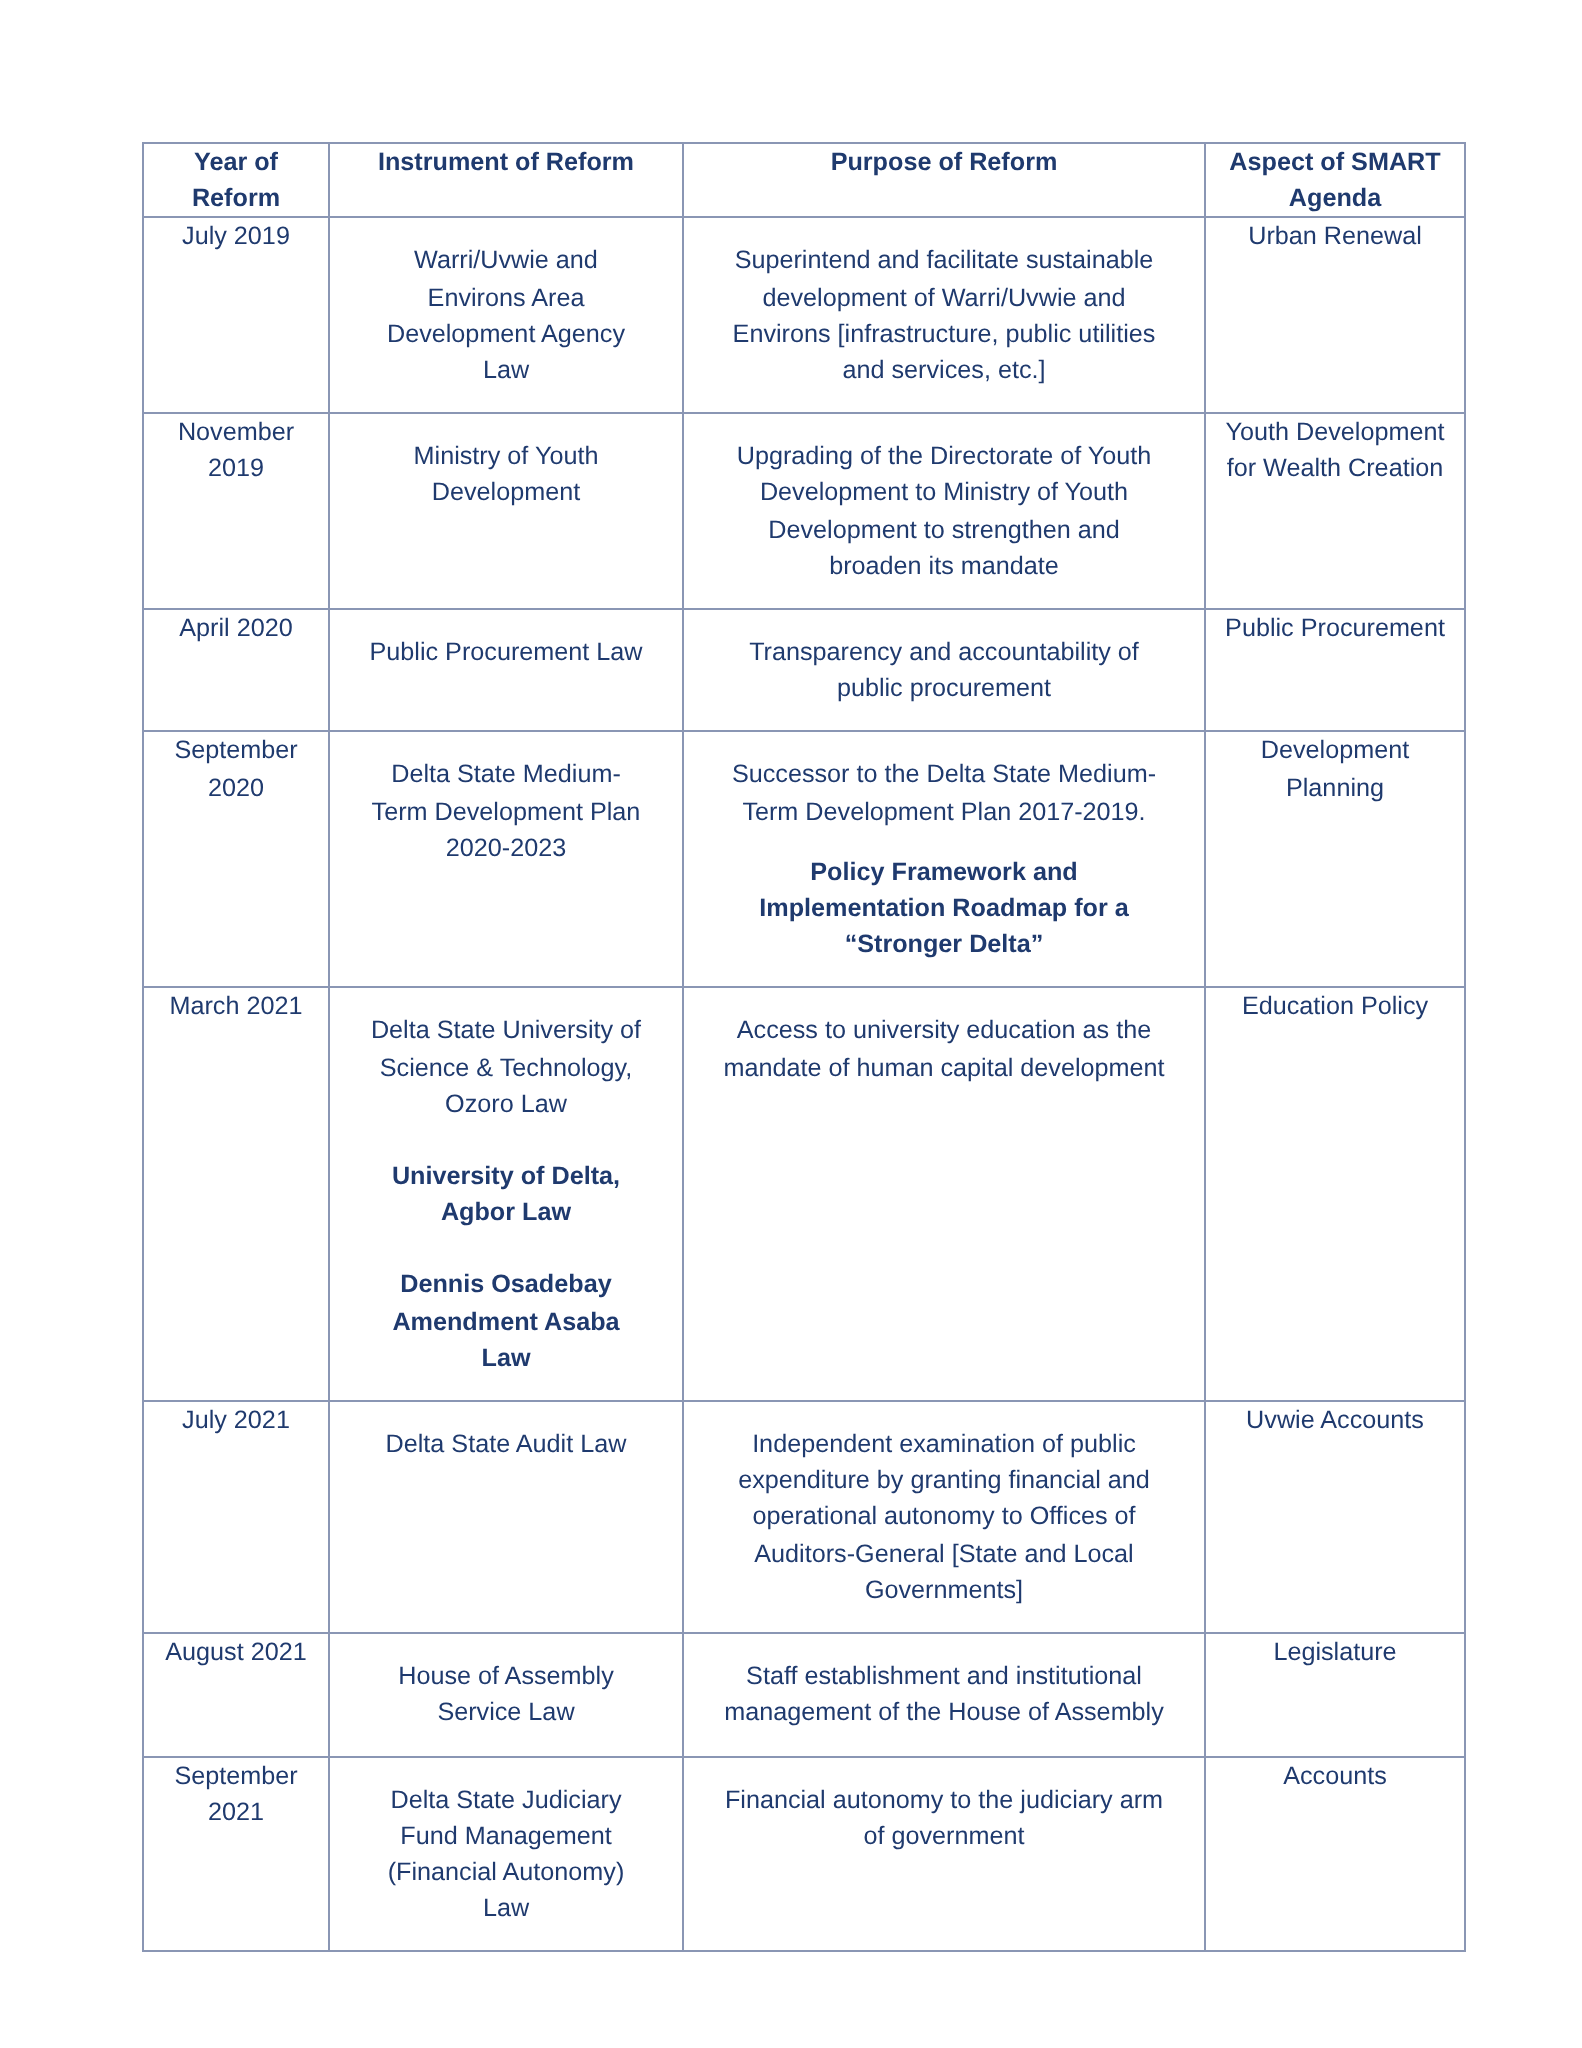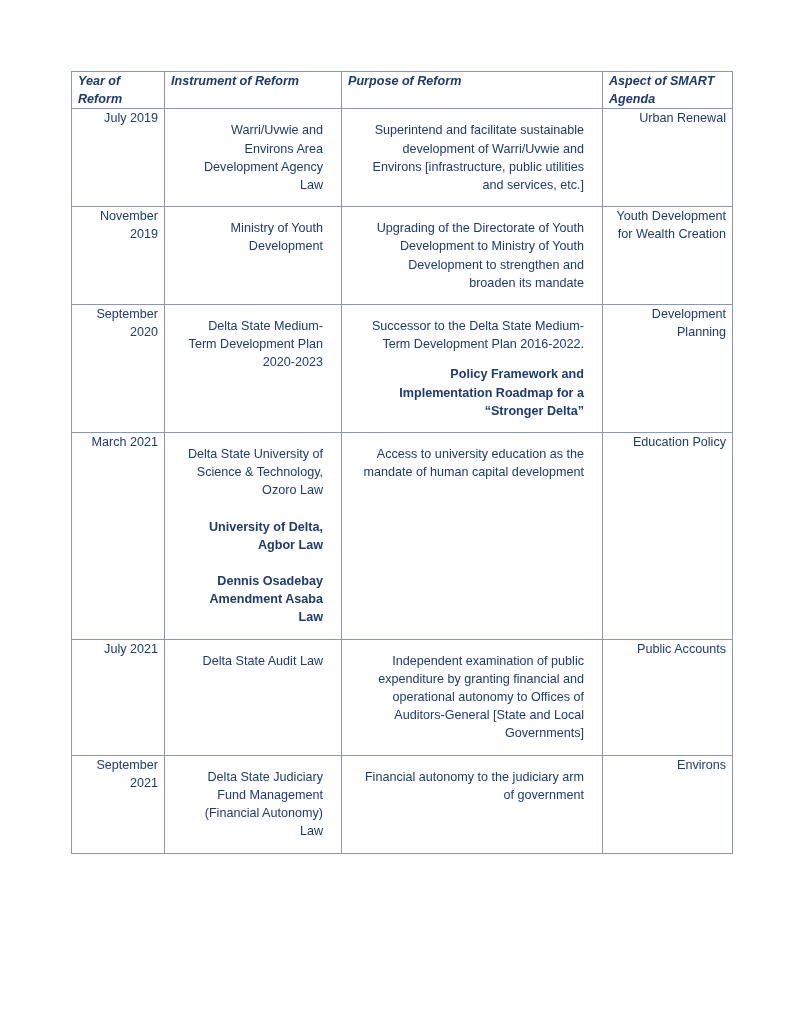--- a/index.html
+++ b/index.html
@@ -15,29 +15,28 @@
     color: #1f3a6e;
   }
   col.c1 { width: 93px; }
   col.c2 { width: 177px; }
   col.c3 { width: 261px; }
   col.c4 { width: 130px; }
   th, td {
     border: 1px solid #8a96b4;
     vertical-align: top;
     padding: 0 6px 0 6px;
-    text-align: right;
+    text-align: center;
     word-wrap: break-word;
   }
   th {
     font-weight: bold;
-    text-align: left;
+    text-align: center;
     color: #1f3a6e;
     padding-top: 0px;
-    font-style: italic;
   }
   td p { margin: 12px; }
   td p + p { margin-top: 5px; font-weight: bold; }
   td p.gap { margin-top: 18px; }
 </style>
 </head>
 <body>
 
 <div class="page">
   <table>
@@ -70,26 +69,36 @@
         <td>November 2019</td>
         <td>
             <p>Ministry of Youth Development</p>
           </td>
         <td>
             <p>Upgrading of the Directorate of Youth Development to Ministry of Youth Development to strengthen and broaden its mandate</p>
           </td>
         <td>Youth Development for Wealth Creation</td>
       </tr>
       <tr>
+        <td>April 2020</td>
+        <td>
+            <p>Public Procurement Law</p>
+          </td>
+        <td>
+            <p>Transparency and accountability of public procurement</p>
+          </td>
+        <td>Public Procurement</td>
+      </tr>
+      <tr>
         <td>September 2020</td>
         <td>
             <p>Delta State Medium-Term Development Plan 2020-2023</p>
           </td>
         <td>
-          <p>Successor to the Delta State Medium-Term Development Plan 2016-2022.</p>
+          <p>Successor to the Delta State Medium-Term Development Plan 2017-2019.</p>
           <p>Policy Framework and Implementation Roadmap for a “Stronger Delta”</p>
         </td>
         <td>Development Planning</td>
       </tr>
       <tr>
         <td>March 2021</td>
         <td>
           <p>Delta State University of Science &amp; Technology, Ozoro Law</p>
           <p class="gap">University of Delta, Agbor Law</p>
           <p class="gap">Dennis Osadebay Amendment Asaba Law</p>
@@ -100,27 +109,37 @@
         <td>Education Policy</td>
       </tr>
       <tr>
         <td>July 2021</td>
         <td>
             <p>Delta State Audit Law</p>
           </td>
         <td>
             <p>Independent examination of public expenditure by granting financial and operational autonomy to Offices of Auditors-General [State and Local Governments]</p>
           </td>
-        <td>Public Accounts</td>
+        <td>Uvwie Accounts</td>
+      </tr>
+      <tr>
+        <td>August 2021</td>
+        <td>
+            <p>House of Assembly Service Law</p>
+          </td>
+        <td>
+            <p>Staff establishment and institutional management of the House of Assembly</p>
+          </td>
+        <td>Legislature</td>
       </tr>
       <tr>
         <td>September 2021</td>
         <td>
             <p>Delta State Judiciary Fund Management (Financial Autonomy) Law</p>
           </td>
         <td>
             <p>Financial autonomy to the judiciary arm of government</p>
           </td>
-        <td>Environs</td>
+        <td>Accounts</td>
       </tr>
     </tbody>
   </table>
 </div>
 
 </body></html>

